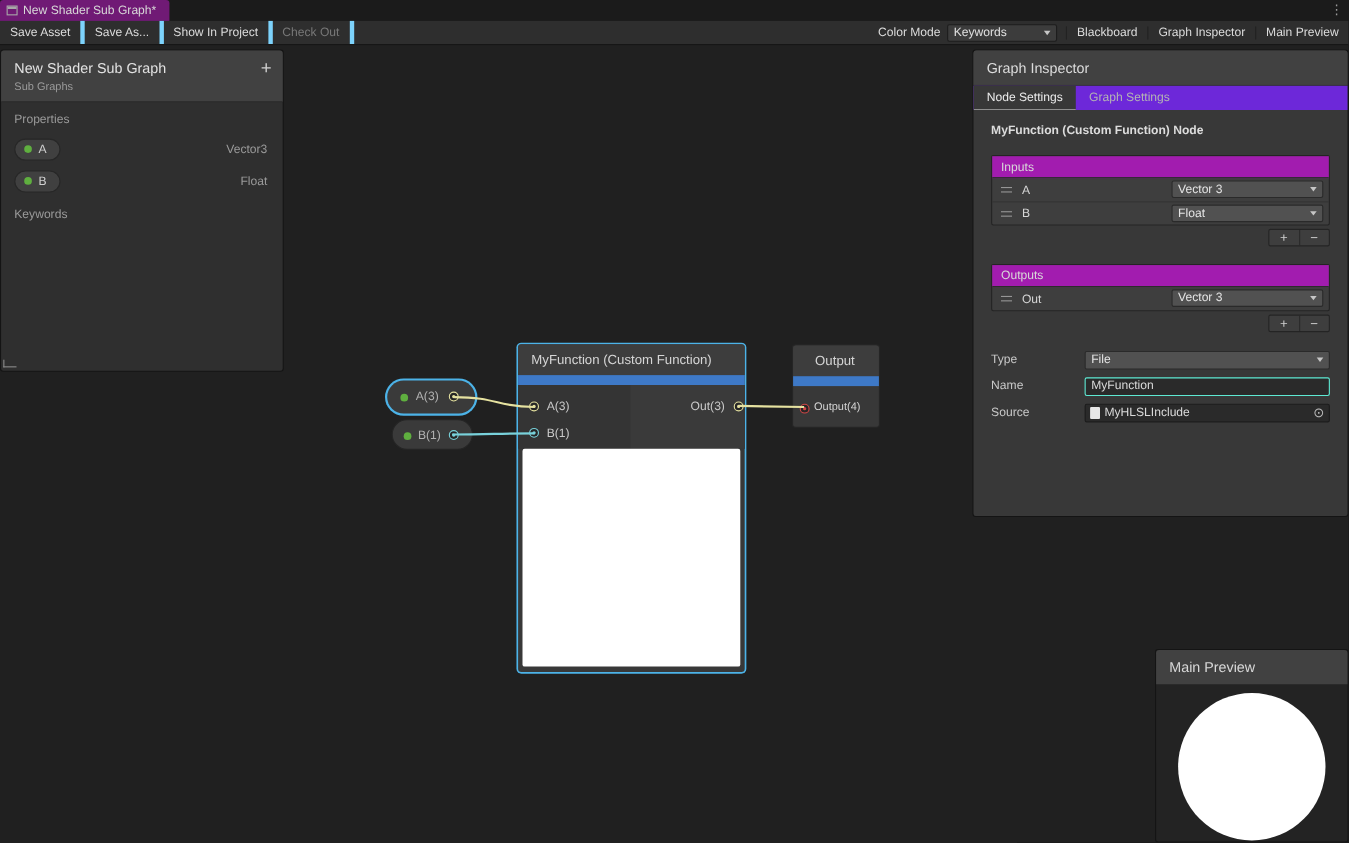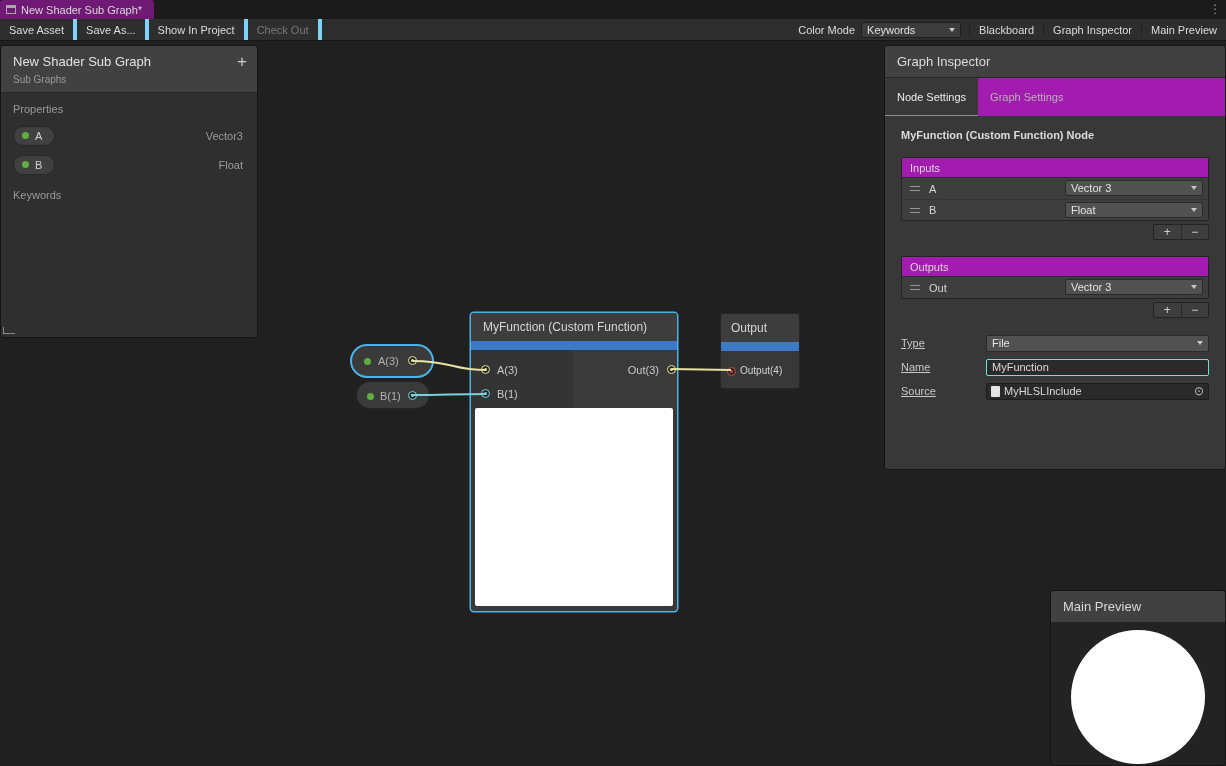--- a/index.html
+++ b/index.html
@@ -61,38 +61,38 @@
   .fn-preview { position:absolute; left:4px; top:95px; width:198px; height:198px; background:#ffffff; border-radius:2px; }
 
   .out-node { left:720px; top:313px; width:80px; height:76px; background:#383838; border:1px solid #252525; border-radius:3px; }
   .out-ports { position:relative; height:38px; }
   .out-ports .lbl { position:absolute; left:19px; top:14px; font-size:10px; color:#d4d4d4; }
 
   .wires { position:absolute; left:0; top:0; width:1226px; height:766px; z-index:20; pointer-events:none; }
 
   
   .inspector { left:884px; top:45px; width:342px; height:425px; }
-  .insp-tabs { height:38px; background:#a21caf; display:flex; font-size:11px; }
+  .insp-tabs { height:22px; background:#6d28d9; display:flex; font-size:11px; }
   .insp-tab { display:flex; align-items:center; padding:0 12px; color:#b4b4b4; }
   .insp-tab.active { color:#ececec; background:#383838; box-shadow:inset 0 -1px 0 #8f8f8f; }
   .insp-body { position:relative; padding:13px 16px; }
   .node-hdr { font-weight:bold; color:#dcdcdc; margin-bottom:16px; }
   .box { border:1px solid #242424; background:#3e3e3e; border-radius:2px; }
   .box-header { height:20px; display:flex; align-items:center; padding-left:8px; background:#a21caf; border-bottom:1px solid #2c2c2c; color:#d8d8d8; }
   .box-row { position:relative; height:21px; display:flex; align-items:center; padding-left:8px; }
   .box-row + .box-row { border-top:1px solid #343434; }
   .dhandle { width:10px; height:5px; border-top:1px solid #969696; border-bottom:1px solid #969696; margin-right:9px; }
   .row-name { color:#d6d6d6; }
   .dd { position:absolute; right:5px; top:2px; width:138px; height:16px; background:#515151; border:1px solid #2a2a2a; border-radius:2px; display:flex; align-items:center; justify-content:space-between; padding:0 5px; color:#e4e4e4; }
   .pm-bar { display:flex; justify-content:flex-end; margin:3px 0 16px; }
   .pm { width:56px; height:16px; background:#3e3e3e; border:1px solid #242424; border-radius:2px; display:flex; }
   .pm span { flex:1; display:flex; align-items:center; justify-content:center; color:#cfcfcf; font-size:12px; line-height:12px; }
   .pm span:first-child { border-right:1px solid #2a2a2a; }
   .field-row { display:flex; align-items:center; margin-bottom:6px; height:18px; }
-  .field-label { width:85px; color:#c8c8c8;text-decoration:underline; }
+  .field-label { width:85px; color:#c8c8c8; }
   .ctrl { flex:1; height:17px; display:flex; align-items:center; border-radius:2px; }
   .ctrl.dropdown { background:#515151; border:1px solid #2a2a2a; justify-content:space-between; padding:0 5px; color:#e4e4e4; }
   .ctrl.textinput { background:#2a2a2a; border:1px solid #5eead4; padding:0 5px; color:#dadada; }
   .ctrl.objfield { background:#2a2a2a; border:1px solid #1c1c1c; padding:0 4px; color:#dadada; gap:4px; }
   .fileicon { width:9px; height:11px; background:#e6e6e6; border-radius:1px; }
   .picker { margin-left:auto; color:#bcbcbc; font-size:12px; }
 
   
   .mainpreview { left:1050px; top:590px; width:176px; height:176px; background:#232323; }
   .mp-header { height:31px; background:#414141; display:flex; align-items:center; padding-left:12px; color:#d8d8d8; font-size:13px; border-radius:3px 3px 0 0; }
@@ -164,21 +164,21 @@
         <span class="lbl" style="left:26px; top:14px;">A(3)</span>
         <span class="port" style="--pc:#79D2DB; left:10px; top:39px;"></span>
         <span class="lbl" style="left:26px; top:38px;">B(1)</span>
         <span class="lbl" style="right:18px; top:14px;">Out(3)</span>
         <span class="port" style="--pc:#E6E2A0; left:196px; top:15px;"></span>
       </div>
       <div class="fn-preview"></div>
     </div>
 
     <div class="node out-node">
-      <div class="node-titlebar" style="padding-left:10px;">Output</div>
+      <div class="node-titlebar" style="padding-left:20px;">Output</div>
       <div class="strip"></div>
       <div class="out-ports">
         <span class="port" style="--pc:#D04545; left:6px; top:16px;"></span>
         <span class="lbl">Output(4)</span>
       </div>
     </div>
 
     <svg class="wires" viewBox="0 0 1226 766">
       <path d="M413 361 C452 361 452 370 486 370" stroke="#E6E2A0" stroke-width="2" fill="none"></path>
       <path d="M411 395 C446 395 452 394 486 394" stroke="#79D2DB" stroke-width="2" fill="none"></path>

